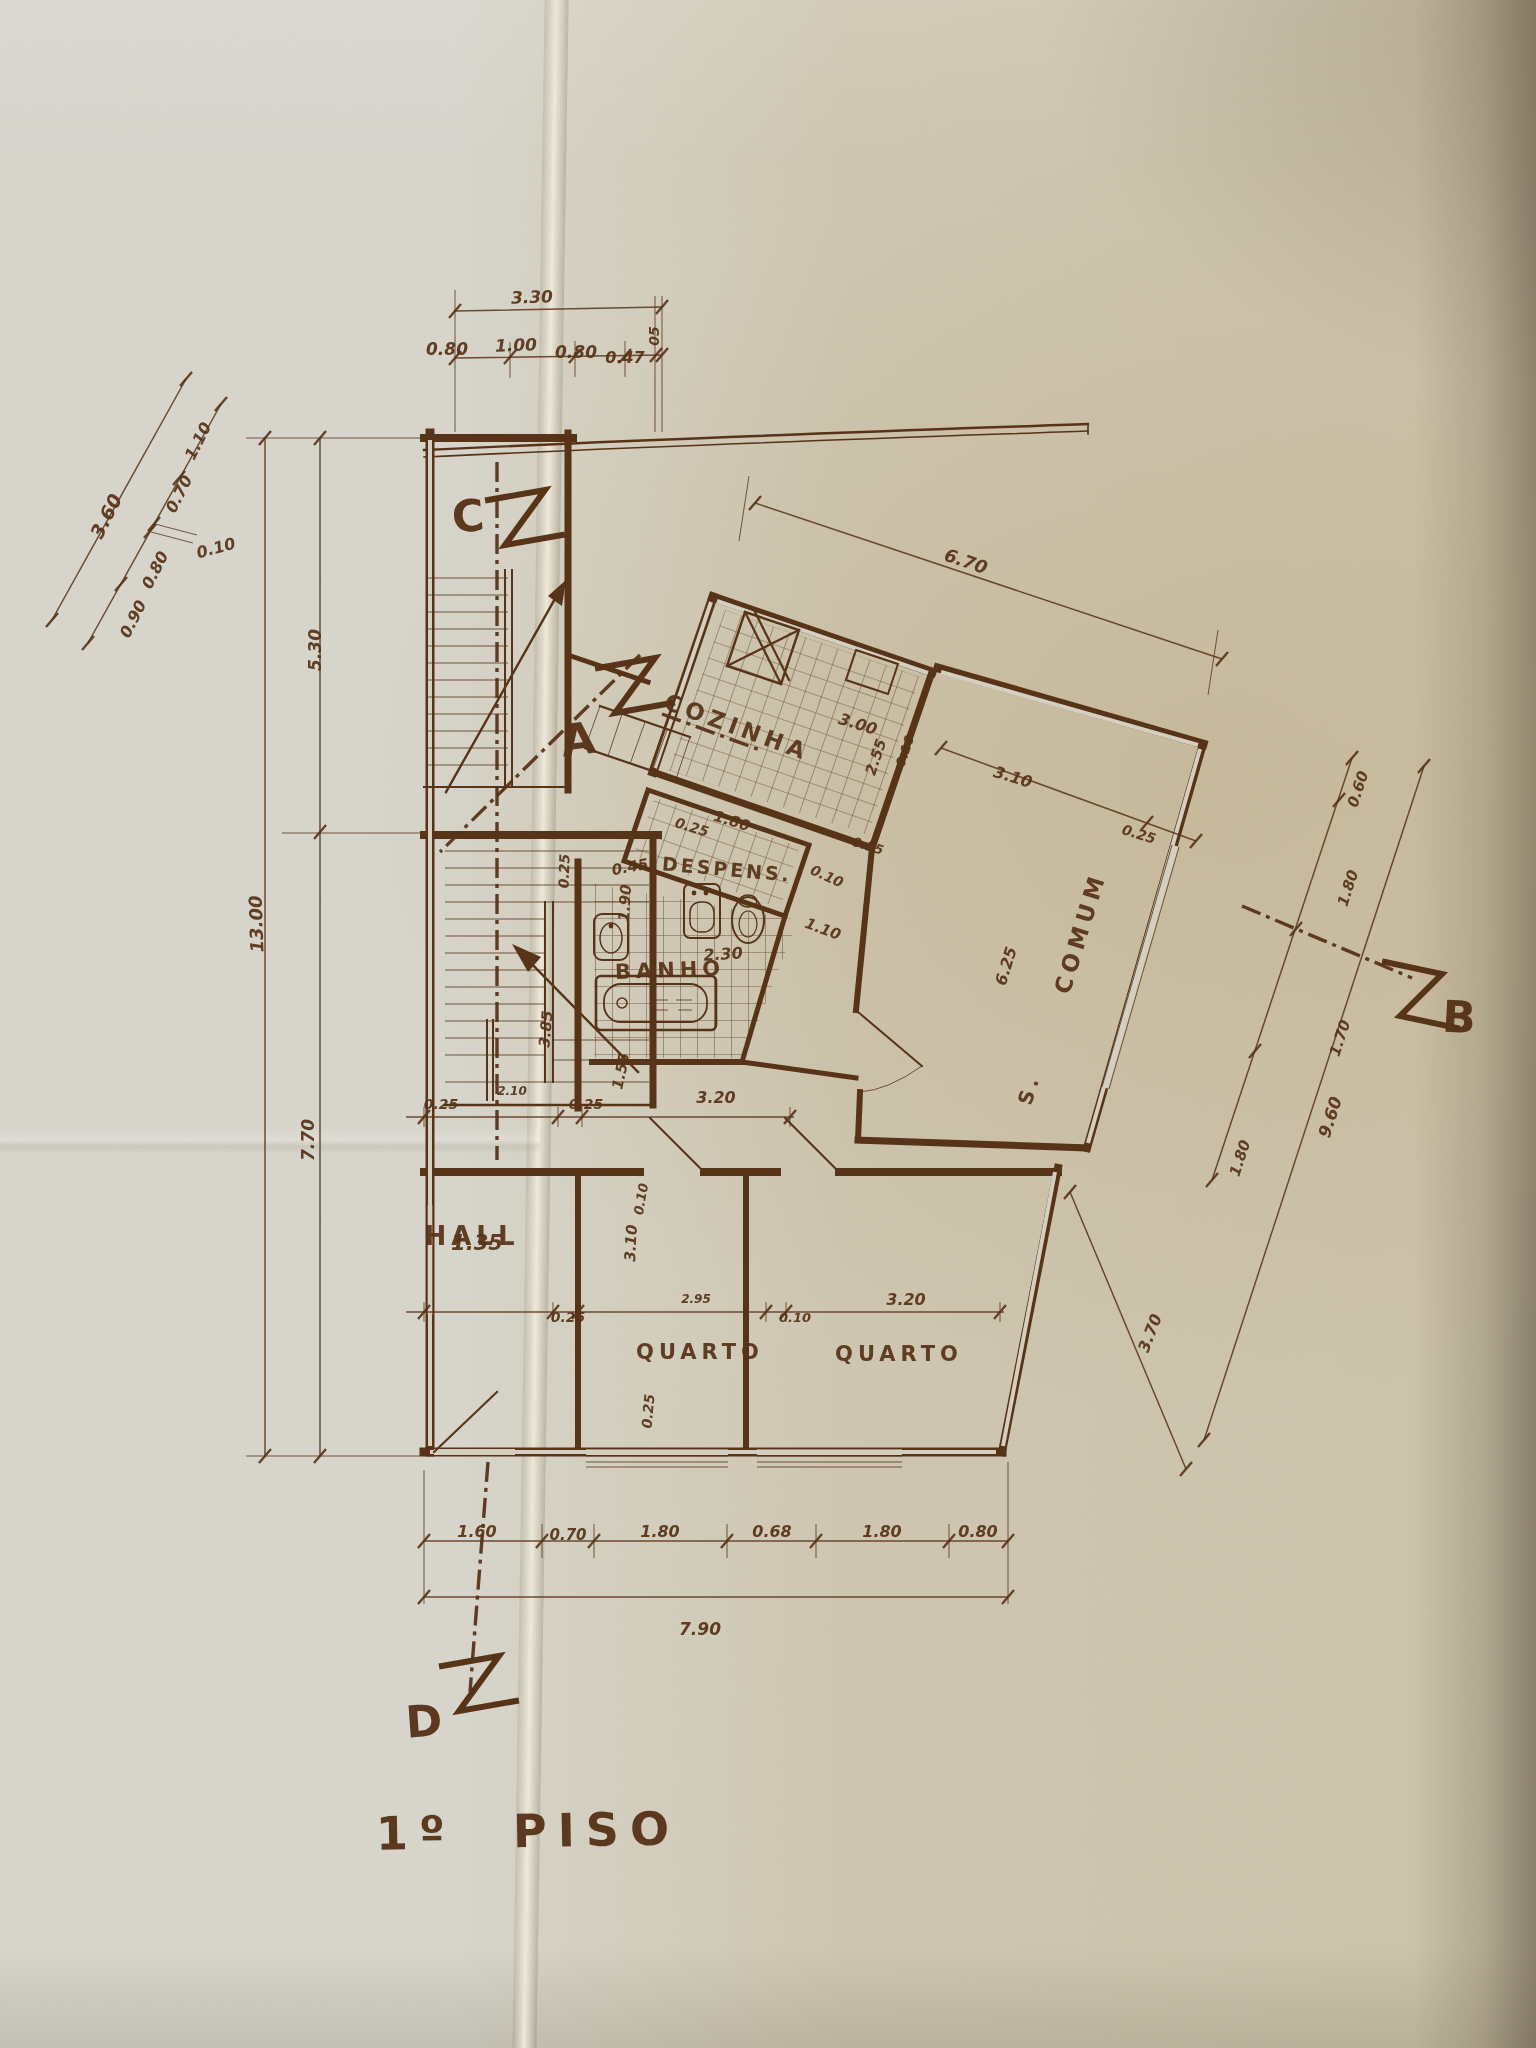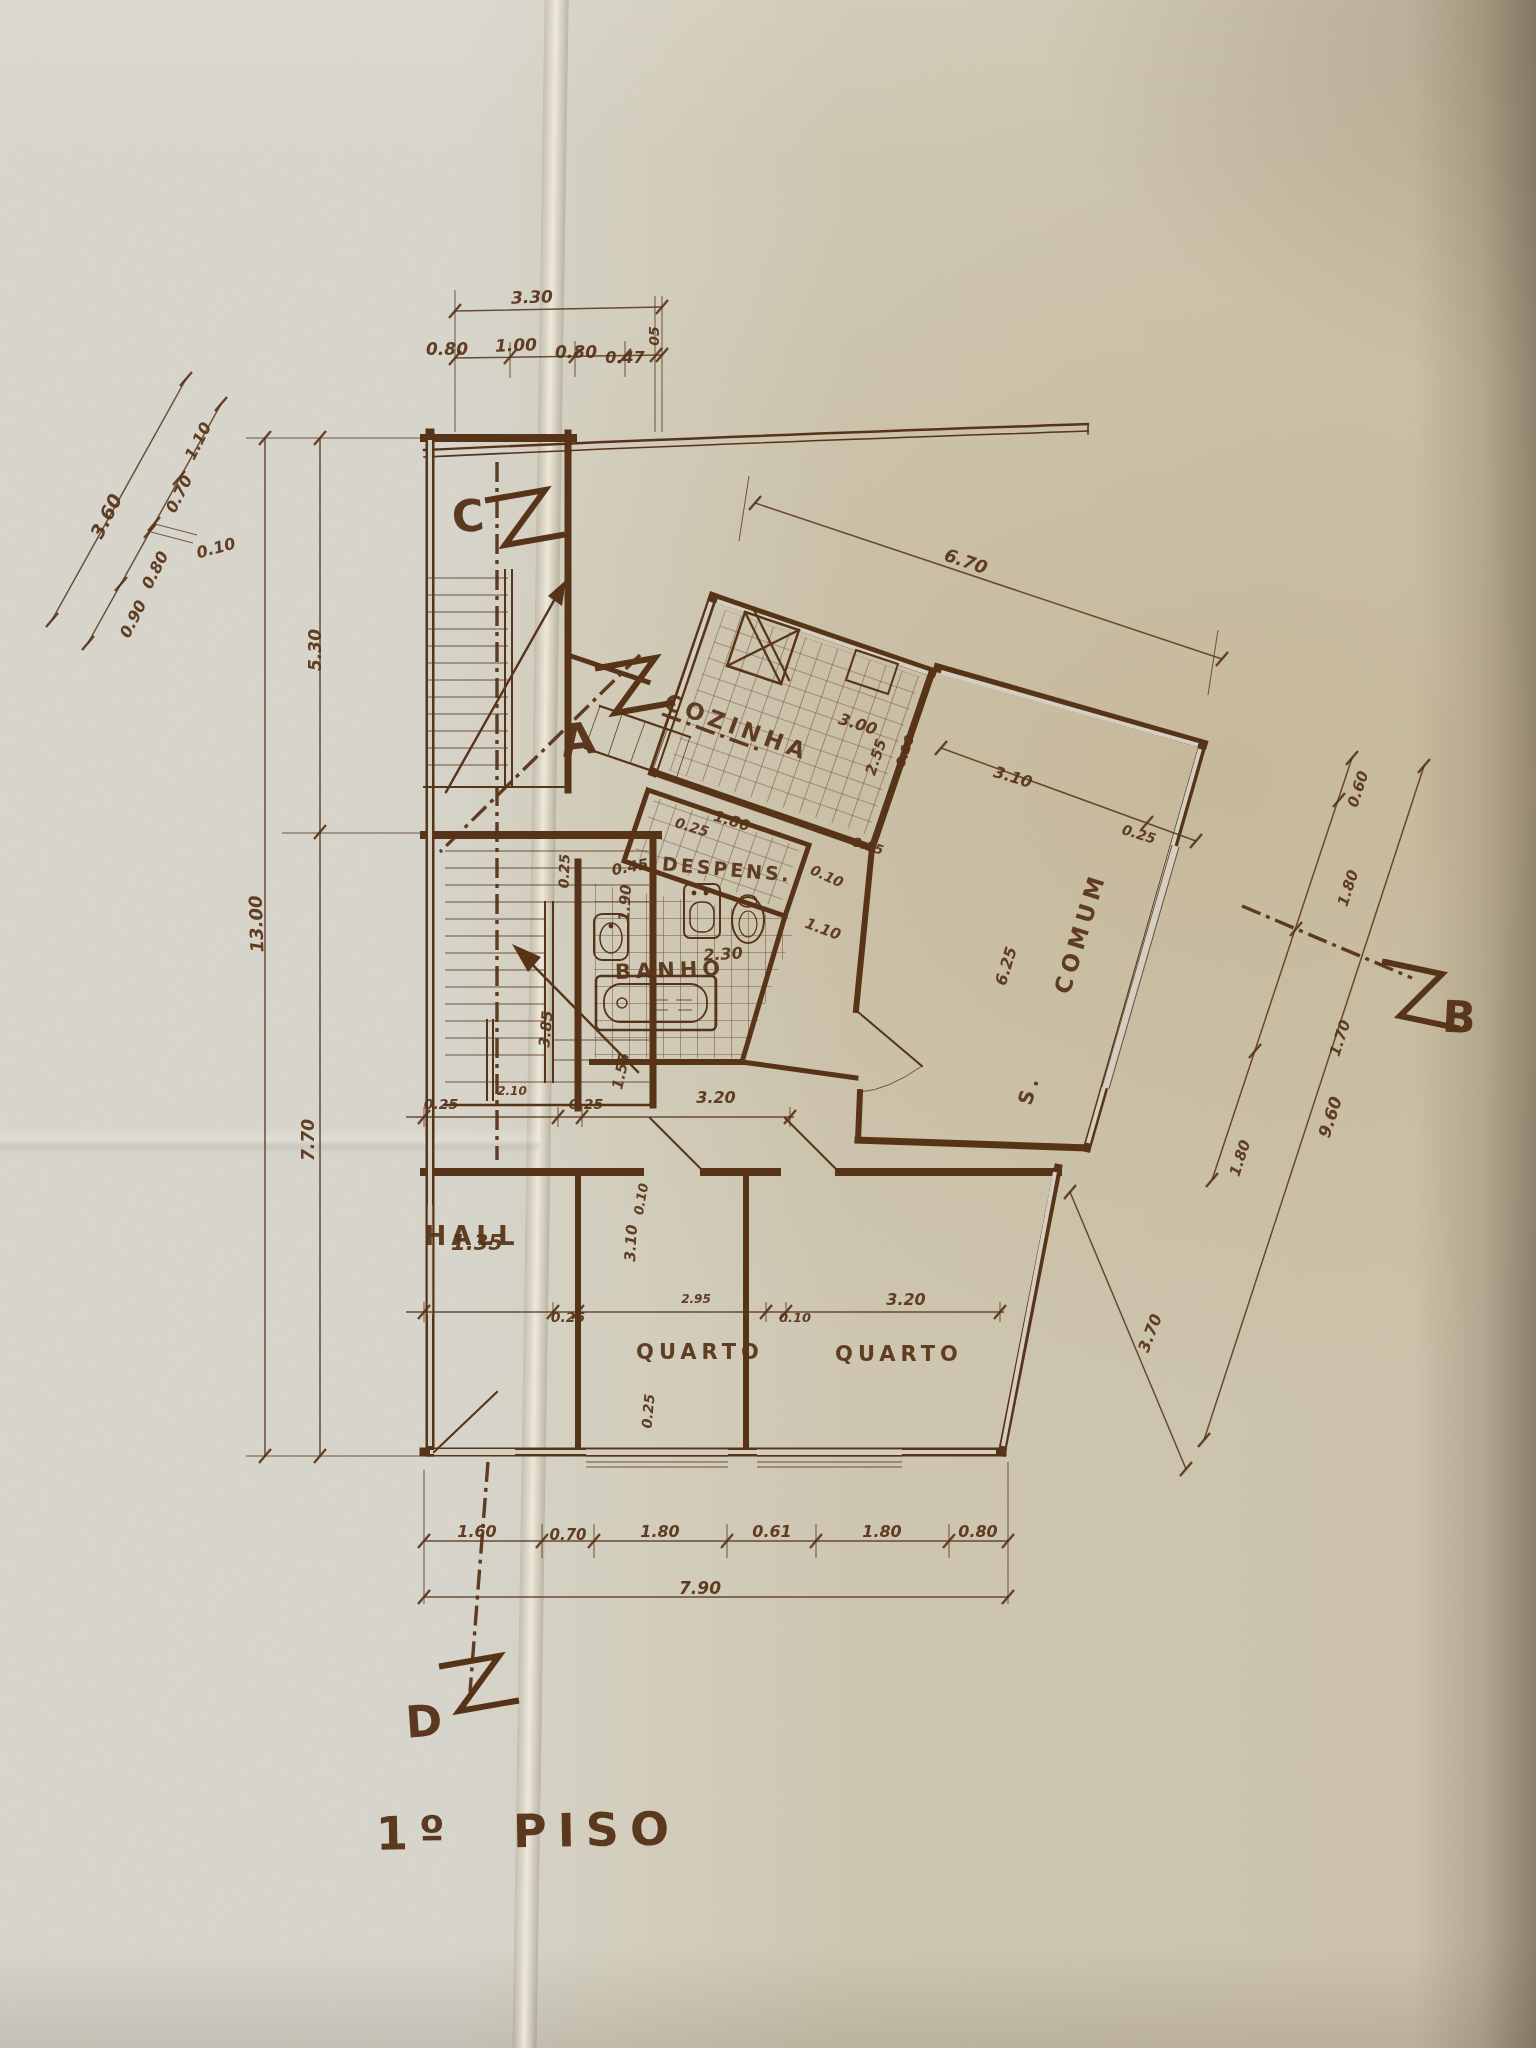--- a/index.html
+++ b/index.html
@@ -272,24 +272,24 @@
   <div class="lbl" style="left:696px;top:1299px;font-size:12px">2.95</div>
   <div class="lbl" style="left:795px;top:1317px;font-size:13px">0.10</div>
   <div class="lbl" style="left:906px;top:1299px;font-size:16px">3.20</div>
   <div class="lbl" style="left:648px;top:1411px;font-size:14px;--r:-85deg">0.25</div>
   <div class="lbl room" style="left:700px;top:1352px;font-size:21px">QUARTO</div>
   <div class="lbl room" style="left:899px;top:1354px;font-size:21px">QUARTO</div>
 
   <div class="lbl" style="left:477px;top:1531px;font-size:16px">1.60</div>
   <div class="lbl" style="left:568px;top:1535px;font-size:15px">0.70</div>
   <div class="lbl" style="left:660px;top:1531px;font-size:16px">1.80</div>
-  <div class="lbl" style="left:772px;top:1531px;font-size:16px">0.61</div>
+  <div class="lbl" style="left:772px;top:1531px;font-size:16px">0.68</div>
   <div class="lbl" style="left:882px;top:1531px;font-size:16px">1.80</div>
   <div class="lbl" style="left:978px;top:1531px;font-size:16px">0.80</div>
-  <div class="lbl" style="left:700px;top:1588px;font-size:17px">7.90</div>
+  <div class="lbl" style="left:700px;top:1629px;font-size:17px">7.90</div>
 
   <div class="lbl marker" style="left:468px;top:516px;--r:-5deg">C</div>
   <div class="lbl marker" style="left:578px;top:739px;--r:-7deg">A</div>
   <div class="lbl marker" style="left:1459px;top:1017px;--r:3deg">B</div>
   <div class="lbl marker" style="left:424px;top:1721px;--r:-4deg">D</div>
 
   <div class="lbl titlelbl" style="left:528px;top:1831px;font-size:46px;--r:-1deg">1º PISO</div>
 </div>
 
 </body></html>

